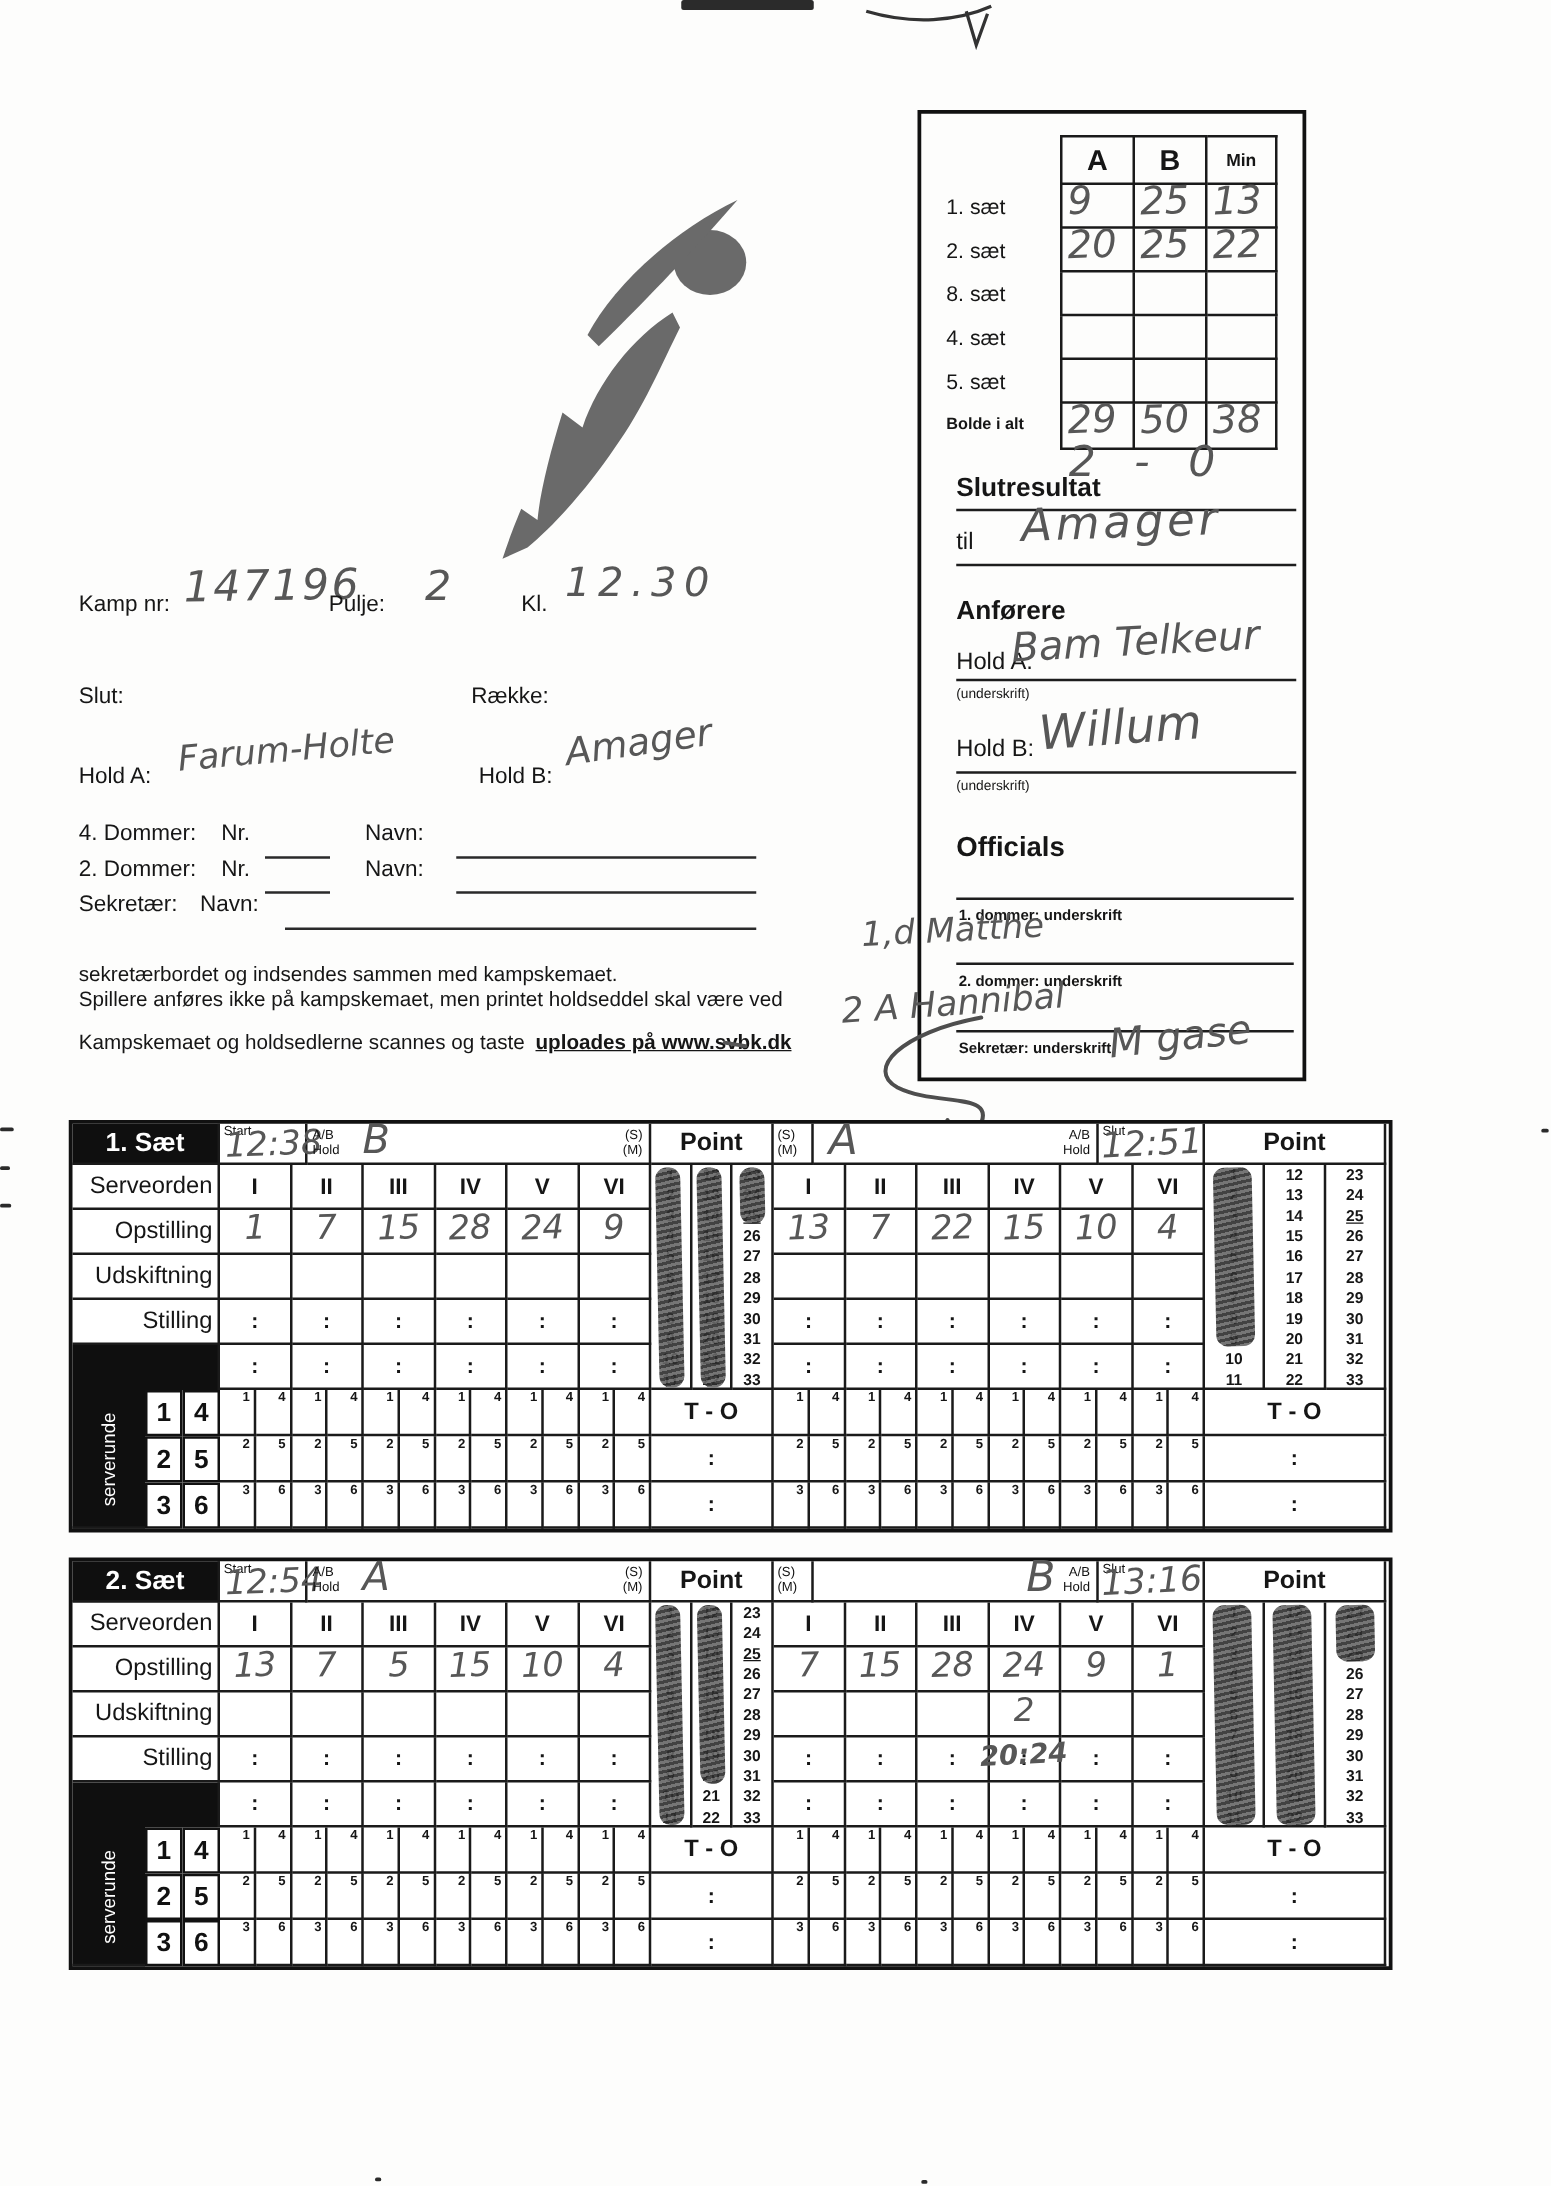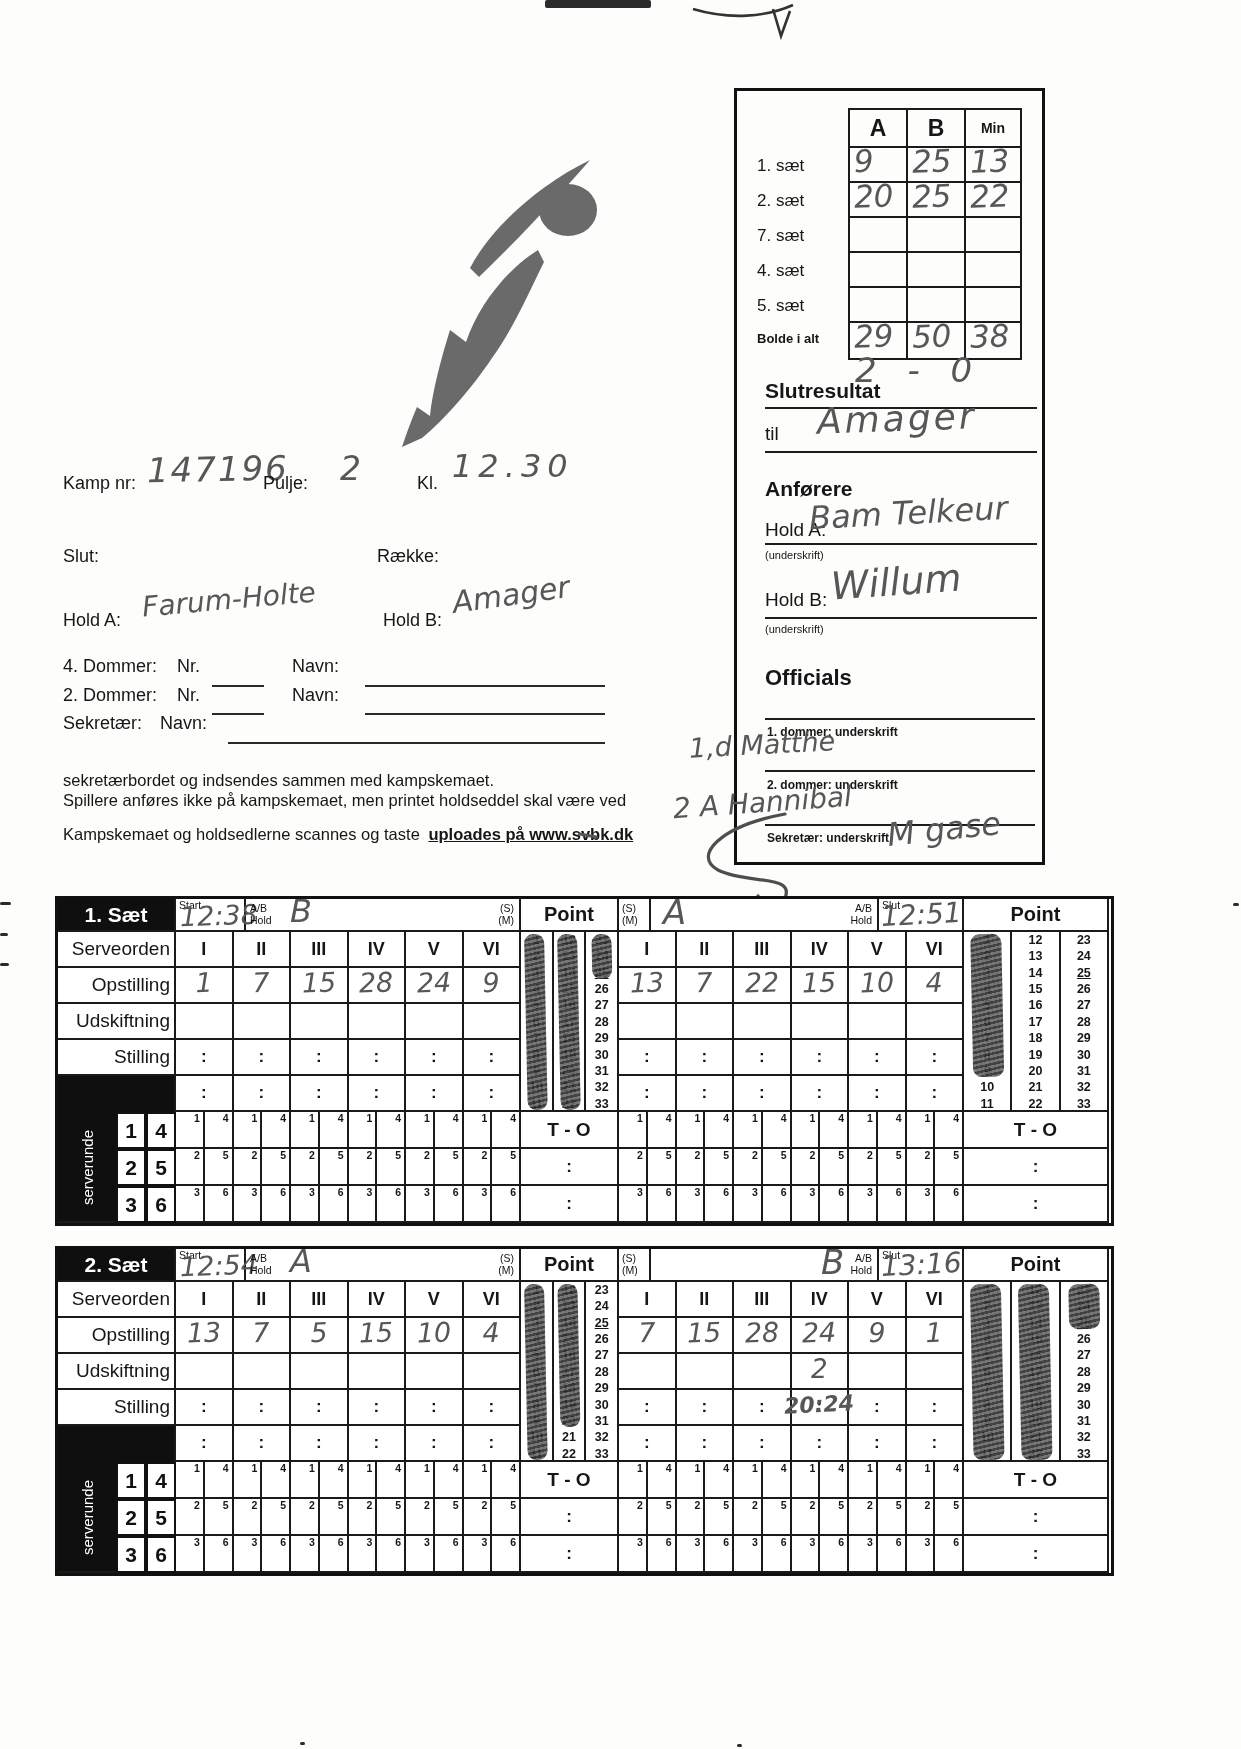--- a/index.html
+++ b/index.html
@@ -111,21 +111,21 @@
         <div class="abs" style="left: 20px; top: 100px; font-size: 17px; font-weight: normal;">2. sæt</div>
         <div class="cell" style="left: 111px; top: 92px; width: 60px; height: 35px; border-left: 2px solid rgb(26, 26, 26);">
           <div class="hw" style="position: absolute; left: 4px; top: -2px; font-size: 31px; transform: rotate(-2deg);">20</div>
         </div>
         <div class="cell" style="left: 171px; top: 92px; width: 58px; height: 35px;">
           <div class="hw" style="position: absolute; left: 4px; top: -2px; font-size: 31px; transform: rotate(-2deg);">25</div>
         </div>
         <div class="cell" style="left: 229px; top: 92px; width: 56px; height: 35px;">
           <div class="hw" style="position: absolute; left: 4px; top: -2px; font-size: 31px; transform: rotate(-2deg);">22</div>
         </div>
-        <div class="abs" style="left: 20px; top: 135px; font-size: 17px; font-weight: normal;">7. sæt</div>
+        <div class="abs" style="left: 20px; top: 135px; font-size: 17px; font-weight: normal;">8. sæt</div>
         <div class="cell" style="left: 111px; top: 127px; width: 60px; height: 35px; border-left: 2px solid rgb(26, 26, 26);"></div>
         <div class="cell" style="left: 171px; top: 127px; width: 58px; height: 35px;"></div>
         <div class="cell" style="left: 229px; top: 127px; width: 56px; height: 35px;"></div>
         <div class="abs" style="left: 20px; top: 170px; font-size: 17px; font-weight: normal;">4. sæt</div>
         <div class="cell" style="left: 111px; top: 162px; width: 60px; height: 35px; border-left: 2px solid rgb(26, 26, 26);"></div>
         <div class="cell" style="left: 171px; top: 162px; width: 58px; height: 35px;"></div>
         <div class="cell" style="left: 229px; top: 162px; width: 56px; height: 35px;"></div>
         <div class="abs" style="left: 20px; top: 205px; font-size: 17px; font-weight: normal;">5. sæt</div>
         <div class="cell" style="left: 111px; top: 197px; width: 60px; height: 35px; border-left: 2px solid rgb(26, 26, 26);"></div>
         <div class="cell" style="left: 171px; top: 197px; width: 58px; height: 35px;"></div>

